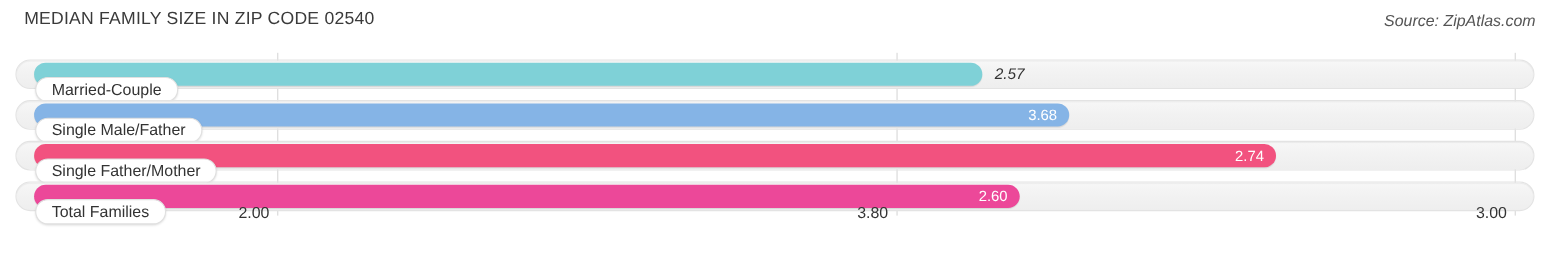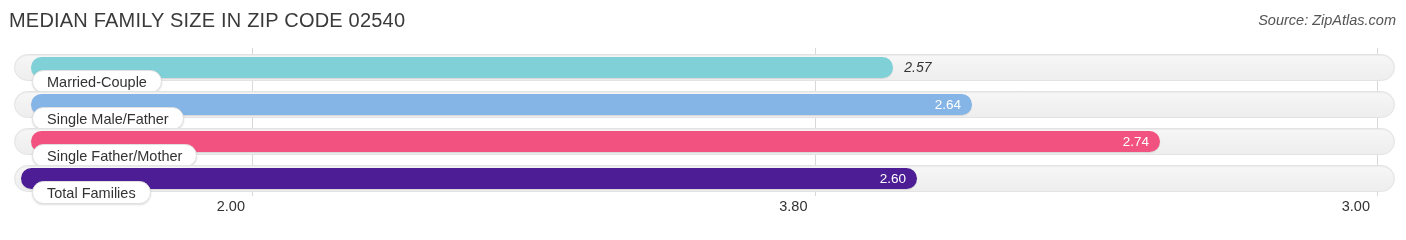--- a/index.html
+++ b/index.html
@@ -17,23 +17,23 @@
   .chart-wrap {
     position: relative;
     width: 1406px;
     height: 233px;
     box-sizing: border-box;
   }
 
   
   .chart-title {
     position: absolute;
-    left: 9px;
+    left: 22px;
     top: 9px;
-    font-size: 20px;
+    font-size: 16px;
     color: #3a3a3a;
     letter-spacing: 0.2px;
     white-space: nowrap;
   }
   .chart-source {
     position: absolute;
     right: 10px;
     top: 12px;
     font-size: 14.5px;
     font-style: italic;
@@ -126,21 +126,21 @@
     box-shadow: 0 1px 2px rgba(0,0,0,0.13);
     font-size: 14.5px;
     color: #333333;
     white-space: nowrap;
     box-sizing: border-box;
   }
 
   
   .axis {
     position: absolute;
-    top: 198px;
+    top: 186px;
     left: 0;
     width: 1164px;
     height: 26px;
   }
   .tick-label {
     position: absolute;
     top: 0;
     font-size: 14.5px;
     color: #333333;
     transform: translateX(-100%);
@@ -165,34 +165,34 @@
     <div id="rows-host">
         <div class="row" style="top: 6px;">
           <div class="track"></div>
           <div class="bar" style="left: 17px; width: 862.25px; background: rgb(127, 209, 215);"></div>
           <div class="bar-value-out" style="left: 890.25px;">2.57</div>
           <div class="label-pill">Married-Couple</div>
         </div>
         <div class="row" style="top: 43px;">
           <div class="track"></div>
           <div class="bar" style="left: 17px; width: 941px; background: rgb(133, 180, 230);">
-            <div class="bar-value-in">2.64</div>
+            <div class="bar-value-in">3.68</div>
           </div>
           <div class="label-pill">Single Male/Father</div>
         </div>
         <div class="row" style="top: 80px;">
           <div class="track"></div>
           <div class="bar" style="left: 17px; width: 1113px; background: rgb(242, 82, 127); padding-left: 16px;">
             <div class="bar-value-in">2.74</div>
           </div>
           <div class="label-pill">Single Father/Mother</div>
         </div>
         <div class="row" style="top: 117px;">
           <div class="track"></div>
-          <div class="bar" style="left: 7px; width: 896px; background: #4c1d95;">
+          <div class="bar" style="left: 17px; width: 896px; background: #ec4899;">
             <div class="bar-value-in">2.60</div>
           </div>
           <div class="label-pill">Total Families</div>
         </div>
       </div>
   </div>
 
   <div class="axis" id="axis">
       <div class="tick-label" style="left: 253px;">2.00</div>
       <div class="tick-label" style="left: 815.5px;">3.80</div>

